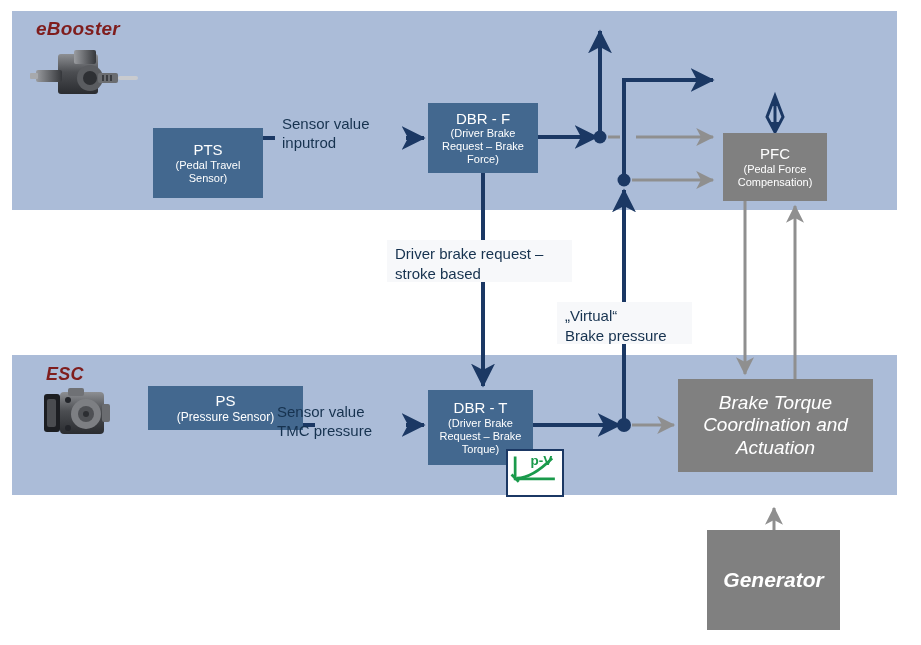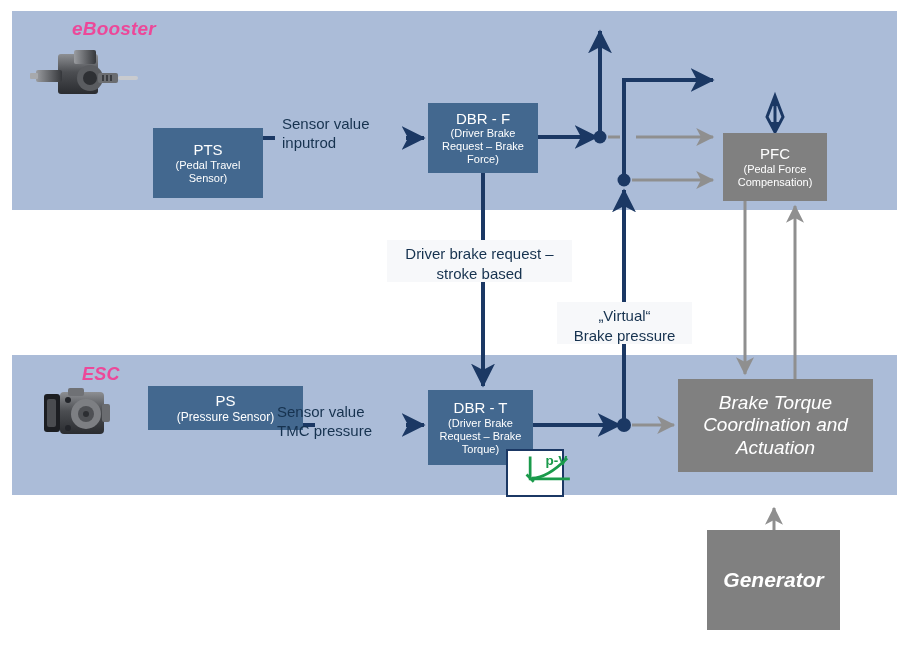--- a/index.html
+++ b/index.html
@@ -19,24 +19,23 @@
     background:#abbcd8;
   }
   #band-ebooster{left:12px;top:11px;width:885px;height:199px;}
   #band-esc{left:12px;top:355px;width:885px;height:140px;}
 
   .band-title{
     position:absolute;
     font-style:italic;
     font-weight:bold;
     font-size:19px;
-    color:#ec4899;
+    color:#7f1d1d;
     letter-spacing:.2px;
     white-space:nowrap;
-    margin-left:36px;
   }
   #title-ebooster{left:36px;top:18px;}
   #title-esc{left:46px;top:364px;font-size:18px;}
 
   
   .hw{position:absolute;}
   #hw-ebooster{left:28px;top:48px;width:112px;height:56px;}
   #hw-esc{left:42px;top:386px;width:82px;height:56px;}
 
   
@@ -79,38 +78,37 @@
     white-space:nowrap;
   }
   #lbl-sensor-inputrod{left:282px;top:115px;width:120px;}
   #lbl-sensor-tmc{left:277px;top:403px;width:130px;}
 
   
   .callout{
     position:absolute;
     background:#f7f8fa;
     color:#16324f;
-    text-align:center;
+    text-align:left;
     font-size:15px;
     line-height:1.3;
     padding:4px 8px;
     box-sizing:border-box;
     white-space:nowrap;
   }
   #callout-stroke{left:387px;top:240px;width:185px;height:42px;}
   #callout-virtual{left:557px;top:302px;width:135px;height:42px;}
 
   
   #icon-pv{
     position:absolute;
     left:506px;top:449px;width:58px;height:48px;
     background:#ffffff;
     border:2px solid #1b3864;
     box-sizing:border-box;
-    padding-left:15px;
   }
 
   
   #wires{position:absolute;left:0;top:0;width:921px;height:645px;}
 </style>
 </head>
 <body>
 
 <div id="stage">
 

